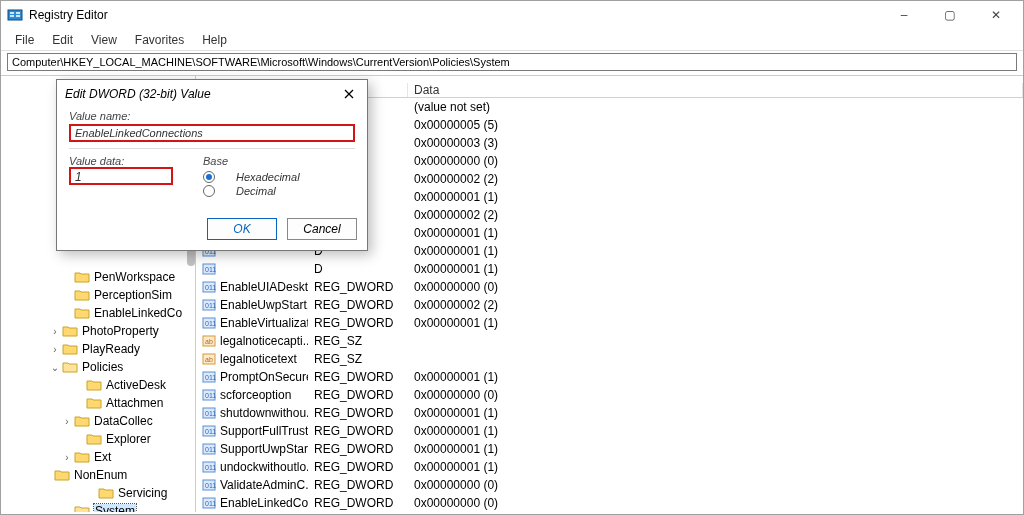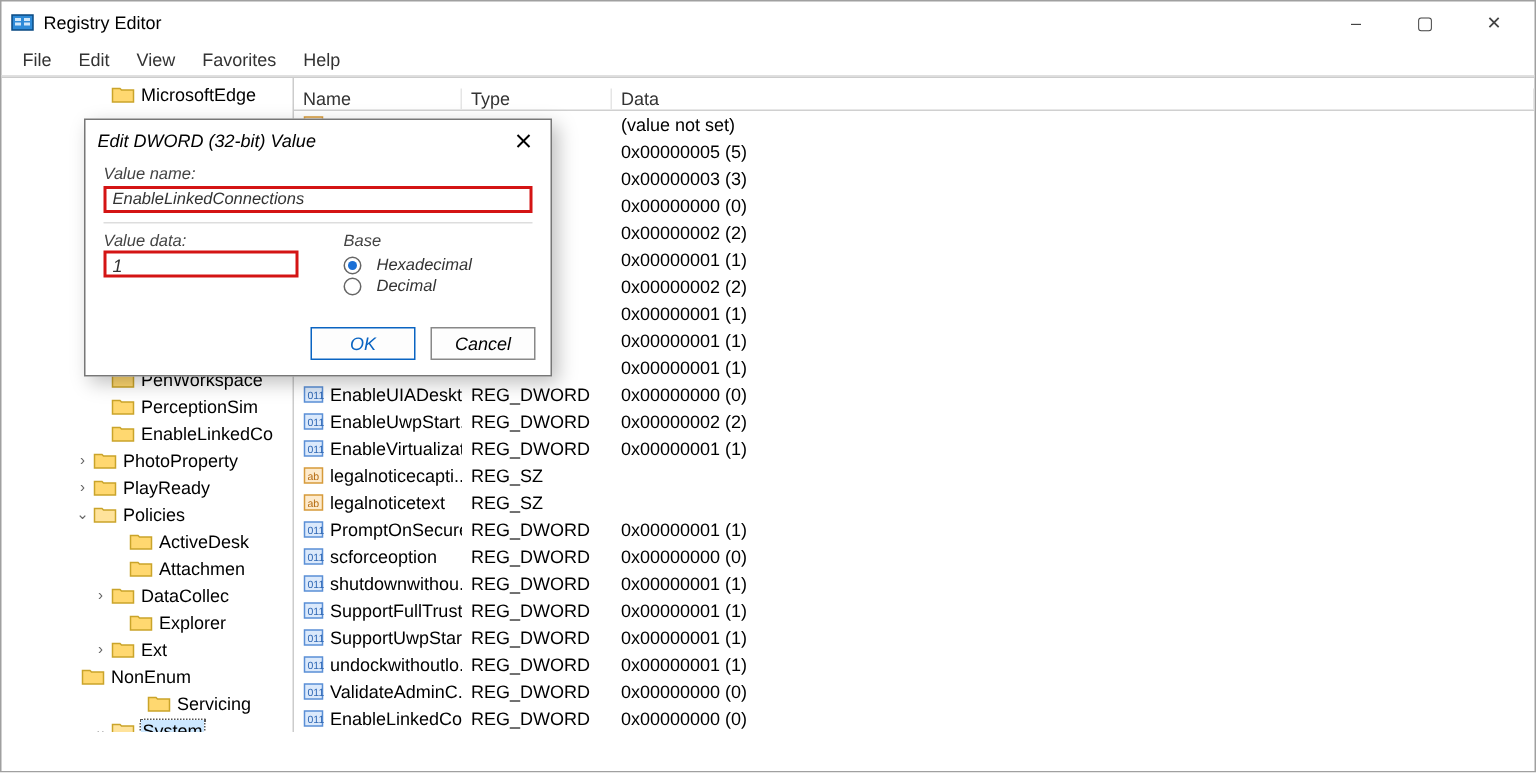--- a/index.html
+++ b/index.html
@@ -38,25 +38,25 @@
   
   .dialog { position:absolute; left:55px; top:78px; width:312px; height:172px; background:#fff; border:1px solid #777; box-shadow:4px 4px 12px rgba(0,0,0,.25); z-index:50;font-style:italic;}
   .dlg-title { display:flex; align-items:center; height:28px; padding:0 8px; font-size:12px;}
   .dlg-title .t { flex:1; }
   .dlg-close { width:20px; height:20px; display:flex; align-items:center; justify-content:center; color:#333;}
   .dlg-body { padding:2px 12px; font-size:12px; color:#333;}
   .dlg-label { font-size:11px; color:#444; }
   .vn-box { border:2px solid #d41414; padding:1px 4px; margin:2px 0 6px 0; font-size:11px;}
   .vd-sep { height:1px; background:#ddd; margin:4px 0 6px 0;}
   .vd-row { display:flex; gap:30px; }
-  .vd-left { width:130px; }
+  .vd-left { width:104px; }
   .vd-right { flex:1; }
   .vd-input { border:2px solid #d41414; padding:1px 4px; font-size:12px; height:18px;}
   .grp-title { font-size:11px; color:#444; margin-bottom:4px;}
-  .radio-row { display:flex; align-items:center; gap:10px; font-size:11px; margin:2px 0;}
+  .radio-row { display:flex; align-items:center; gap:21px; font-size:11px; margin:2px 0;}
   .radio { width:12px; height:12px; border:1px solid #666; border-radius:50%; display:inline-flex; align-items:center; justify-content:center;}
   .radio.checked::after { content:""; width:6px; height:6px; background:#1a6fd6; border-radius:50%; }
   .dlg-buttons { position:absolute; right:10px; bottom:10px; display:flex; gap:10px;}
   .btn { width:70px; height:22px; border:1px solid #888; background:#fdfdfd; display:flex; align-items:center; justify-content:center; font-size:12px;}
   .btn.primary { border-color:#0a64c2; color:#0a64c2; }
   
   svg { display:block; }
 </style>
 </head>
 <body>
@@ -88,20 +88,23 @@
   </div>
 
   <div class="menubar" id="menubar">
       <div class="menuitem">File</div>
       <div class="menuitem">Edit</div>
       <div class="menuitem">View</div>
       <div class="menuitem">Favorites</div>
       <div class="menuitem">Help</div>
     </div>
 
+  <div class="addressbar">
+    <div class="addr">Computer\HKEY_LOCAL_MACHINE\SOFTWARE\Microsoft\Windows\CurrentVersion\Policies\System</div>
+  </div>
 
   <div class="content">
     <div class="tree">
       <div class="tree-inner" id="tree-inner">
           <div class="tree-row" style="padding-left: 60px; margin-top: 0px;">
             <span class="exp"></span>
             <span class="folder-icon">
               <svg width="16" height="14">
                 <path d="M1 3 L6 3 L7 4 L15 4 L15 12 L1 12 Z" fill="#ffd870" stroke="#caa42a"></path>
               </svg>

